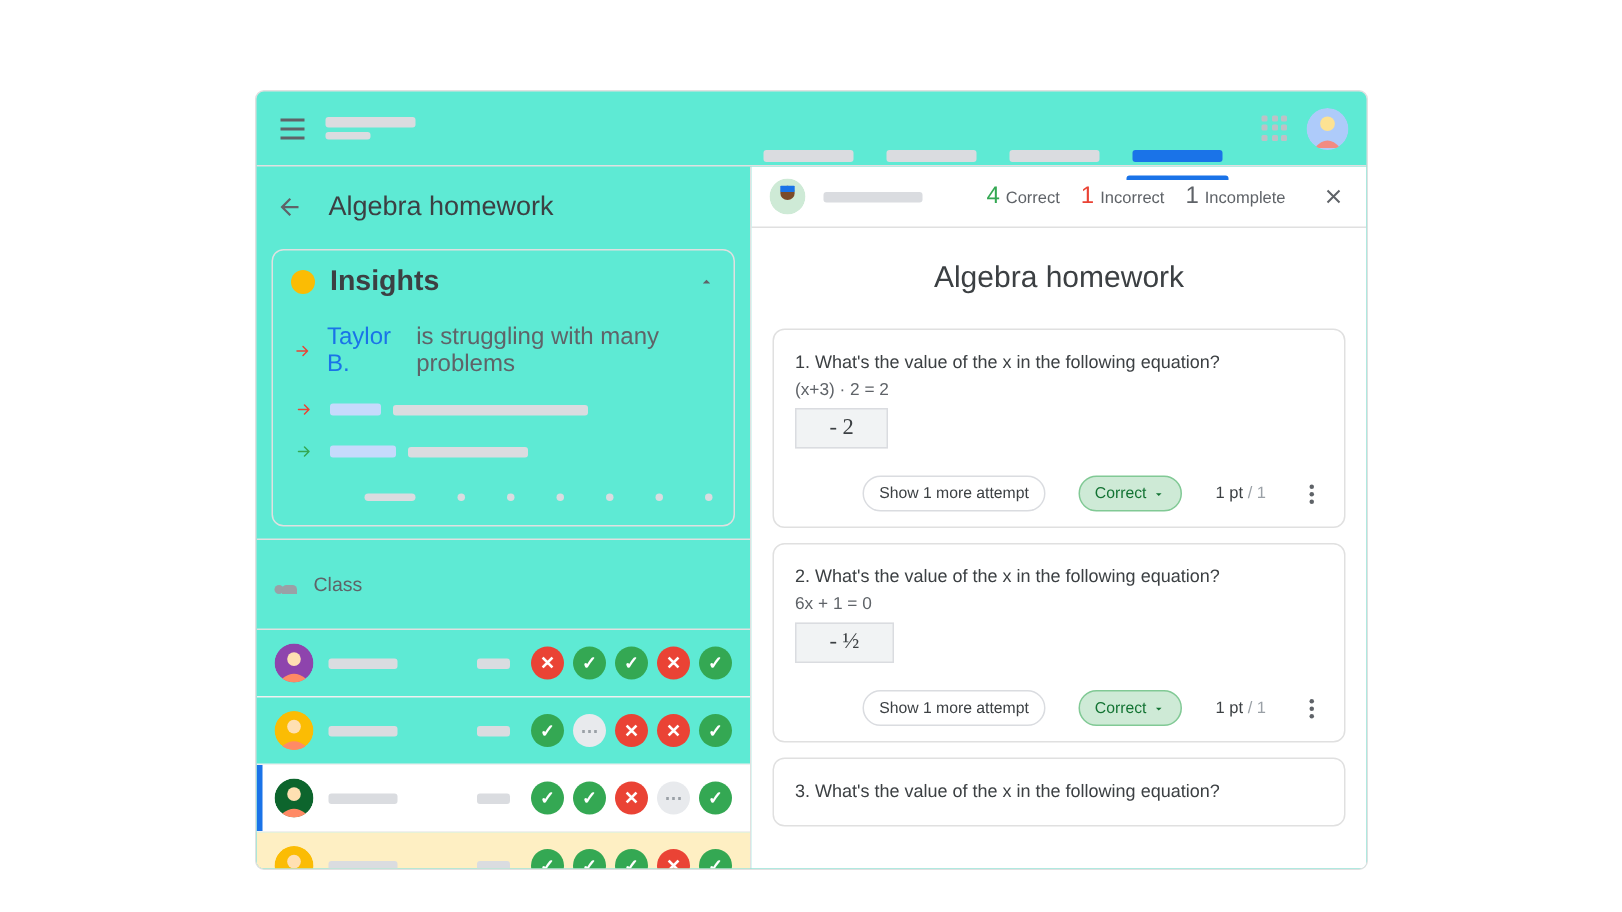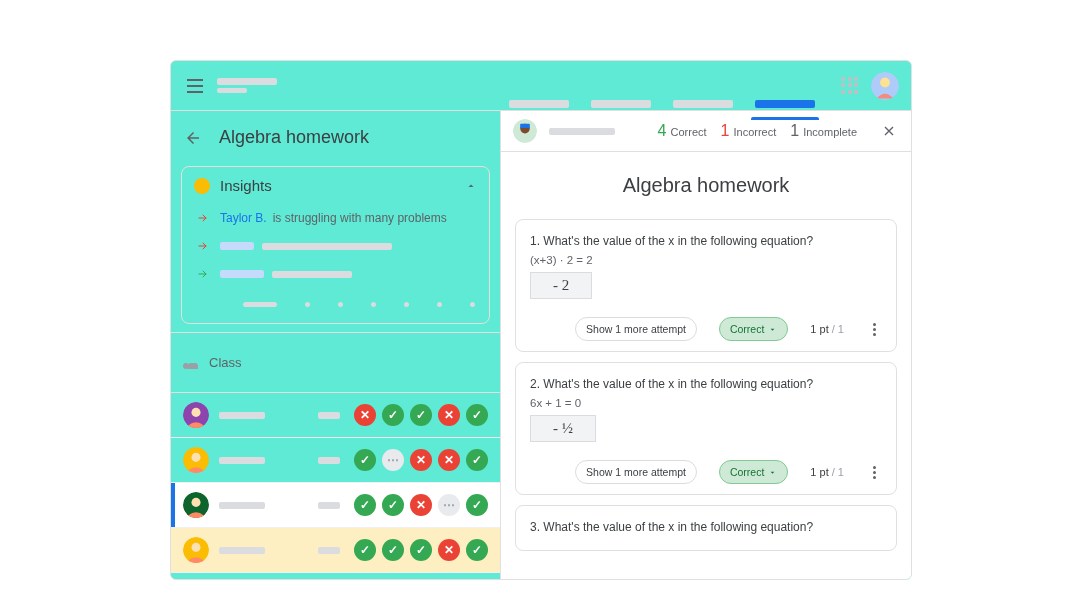--- a/index.html
+++ b/index.html
@@ -19,23 +19,23 @@
 .apps-grid div{background:#bdc1c6;border-radius:1px;width:4px;height:4px}
 .avatar{width:28px;height:28px;border-radius:50%;cursor:pointer}
 .body{flex:1;display:flex;overflow:hidden}
 .left{width:330px;border-right:1px solid #e0e0e0;display:flex;flex-direction:column;overflow:hidden}
 .left-header{display:flex;align-items:center;padding:16px 12px}
 .back-arrow{width:20px;height:20px;cursor:pointer;display:flex;align-items:center;justify-content:center}
 .left-title{font-size:18px;color:#3c4043;margin-left:16px}
 .insights-card{border:1px solid #e0e0e0;border-radius:8px;margin:2px 10px 8px}
 .insights-head{display:flex;align-items:center;padding:10px 12px}
 .bulb{width:16px;height:16px;background:#fbbc04;border-radius:50%;position:relative;margin-right:10px}
-.insights-title{font-size:15px;color:#3c4043;font-weight:400}
+.insights-title{font-size:19px;color:#3c4043;font-weight:700}
 .chevron{margin-left:auto;width:12px;height:12px;cursor:pointer}
-.insight-row{display:flex;align-items:center;padding:7px 12px;font-size:12px}
+.insight-row{display:flex;align-items:center;padding:7px 12px;font-size:16px}
 .arrow-small{width:18px;height:14px;display:flex;align-items:center;justify-content:center;margin-right:8px}
 .student-link{color:#1a73e8;margin-right:6px}
 .insight-text{color:#5f6368}
 .blue-chip{height:8px;background:#c6dafc;border-radius:2px}
 .dots-row{display:flex;gap:28px;justify-content:flex-end;padding:14px 14px 16px}
 .dot{width:5px;height:5px;background:#dadce0;border-radius:50%}
 .dot.bar-style{width:34px;border-radius:3px}
 .class-header{display:flex;align-items:center;padding:22px 12px;border-top:1px solid #e0e0e0;border-bottom:1px solid #e0e0e0}
 .class-title{font-size:13px;color:#5f6368;margin-left:8px}
 .people-icon{width:18px;height:12px;position:relative;display:flex;align-items:flex-end}

